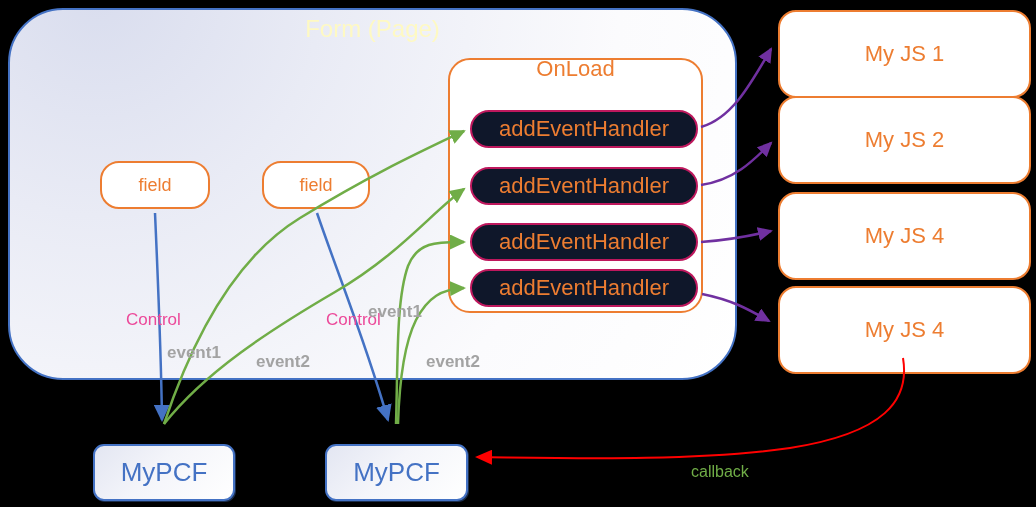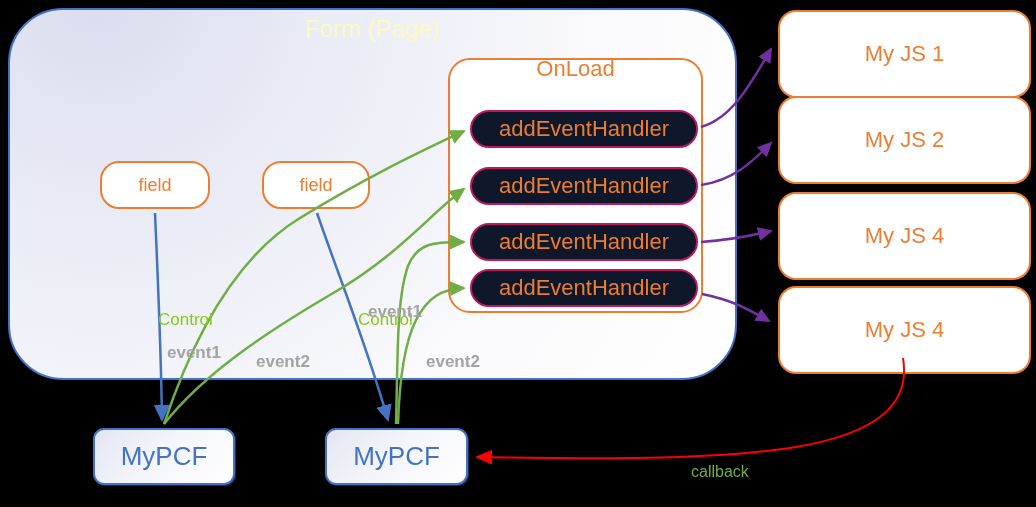--- a/index.html
+++ b/index.html
@@ -47,25 +47,26 @@
     color:#ED7D31;font-size:22px;
   }
 
   
   .pcf-box{
     height:57px;
     border:2px solid #4472C4;border-radius:11px;
     background:linear-gradient(135deg,#e3e6f2 0%, #f4f5fa 45%, #ffffff 100%);
     color:#4472C4;font-size:26px;
     box-shadow:1px 1px 0 rgba(68,114,196,.4);
+    margin-top:16px;
   }
 
   
   .edge-label{position:absolute;font-size:17px;white-space:nowrap;}
-  .edge-label.blue{color:#84cc16;margin-left:32px;}
+  .edge-label.blue{color:#ec4899;}
   .edge-label.green{color:#a3a3a3;font-weight:bold;}
   .edge-label.callback{color:#70AD47;font-size:16px;}
 
   svg.wires{position:absolute;left:0;top:0;pointer-events:none;}
 </style>
 </head>
 <body>
 
 <div id="stage">
 

